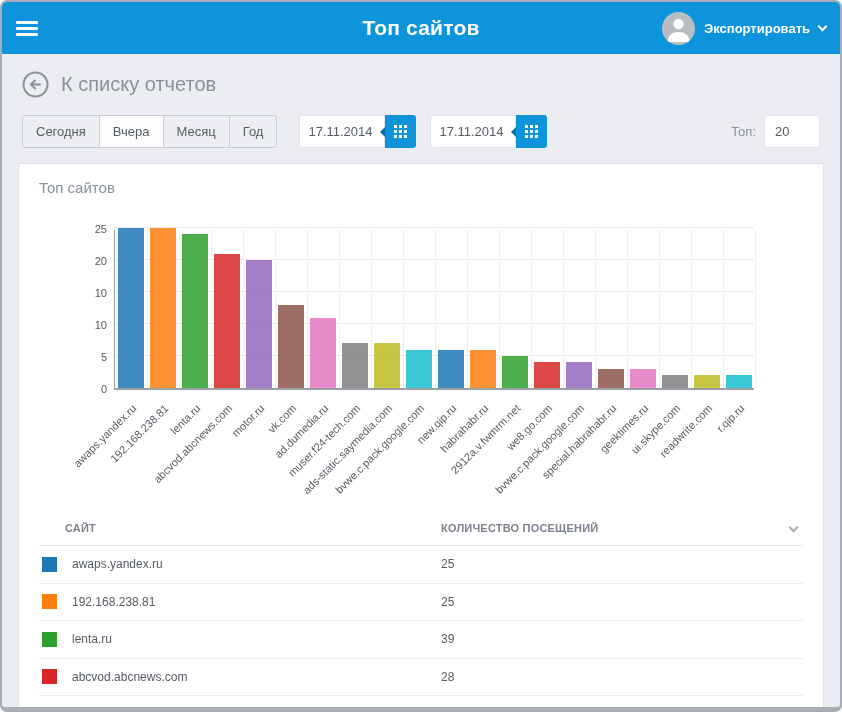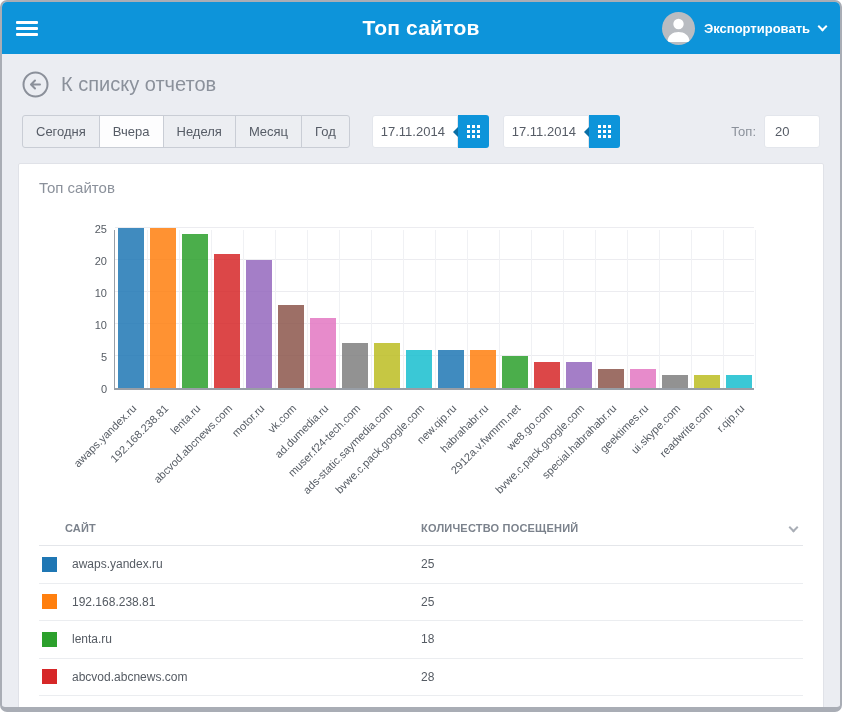--- a/index.html
+++ b/index.html
@@ -87,21 +87,21 @@
   .x-labels { position:absolute; left:75px; top:180px; height:110px; width:640px; }
   .x-label {
     position:absolute; width:150px; text-align:right; font-size:11px; color:#555b63;
     transform-origin:100% 0; transform:rotate(-45deg); white-space:nowrap; top:4px;
   }
   
   .table { margin-top:2px; }
   .t-head { display:flex; align-items:center; height:36px; position:relative;
     border-bottom:1px solid #e4e6ea; }
   .t-col1 { flex:0 0 382px; padding-left:26px; }
-  .t-col2 { flex:1; }
+  .t-col2 { flex:1;margin-left:20px; }
   .t-head .hd { font-size:11px; font-weight:bold; color:#7b828c; letter-spacing:.2px; }
   .sort-caret { position:absolute; right:6px; top:14px; width:7px; height:7px;
     border-right:2px solid #a9aeb6; border-bottom:2px solid #a9aeb6; transform:rotate(45deg); }
   .t-row { display:flex; align-items:center; height:37.5px; border-bottom:1px solid #ebedf0; cursor:pointer; }
   .t-row .site-cell { flex:0 0 382px; display:flex; align-items:center; padding-left:3px; }
   .swatch { width:15px; height:15px; margin-right:15px; flex:0 0 15px; }
   .site-name, .visit-count { font-size:12px; color:#555b63; }
 </style>
 </head>
 <body>
@@ -132,21 +132,20 @@
       <circle cx="13.5" cy="13.5" r="12" fill="none" stroke="#8b909a" stroke-width="2"></circle>
       <path d="M18 13.5 H9.5 M13 9.5 L9 13.5 l4 4" fill="none" stroke="#8b909a" stroke-width="2" stroke-linecap="round" stroke-linejoin="round"></path>
     </svg>
     <span class="back-label">К списку отчетов</span>
   </div>
 
   <div class="filter-row">
     <div class="btn-group" id="period-group">
         <button class="period-btn">Сегодня</button>
         <button class="period-btn active">Вчера</button>
-        <button class="period-btn">Неделя</button>
         <button class="period-btn">Месяц</button>
         <button class="period-btn">Год</button>
       </div>
 
     <div class="date-widget">
       <input class="date-input" readonly="" value="17.11.2014" style="">
       <button class="cal-btn">
         <svg width="13" height="13" viewBox="0 0 13 13">
           <g fill="#fff">
             <rect x="0" y="0" width="3" height="3"></rect>
@@ -292,21 +291,21 @@
               <div class="swatch" style="background: rgb(255, 127, 14);"></div>
               <span class="site-name">192.168.238.81</span>
             </div>
             <div class="visit-count t-col2">25</div>
           </div>
           <div class="t-row">
             <div class="site-cell">
               <div class="swatch" style="background: rgb(44, 160, 44);"></div>
               <span class="site-name">lenta.ru</span>
             </div>
-            <div class="visit-count t-col2">18</div>
+            <div class="visit-count t-col2">39</div>
           </div>
           <div class="t-row">
             <div class="site-cell">
               <div class="swatch" style="background: rgb(214, 39, 40);"></div>
               <span class="site-name">abcvod.abcnews.com</span>
             </div>
             <div class="visit-count t-col2">28</div>
           </div>
           <div class="t-row"></div>
         </div>

